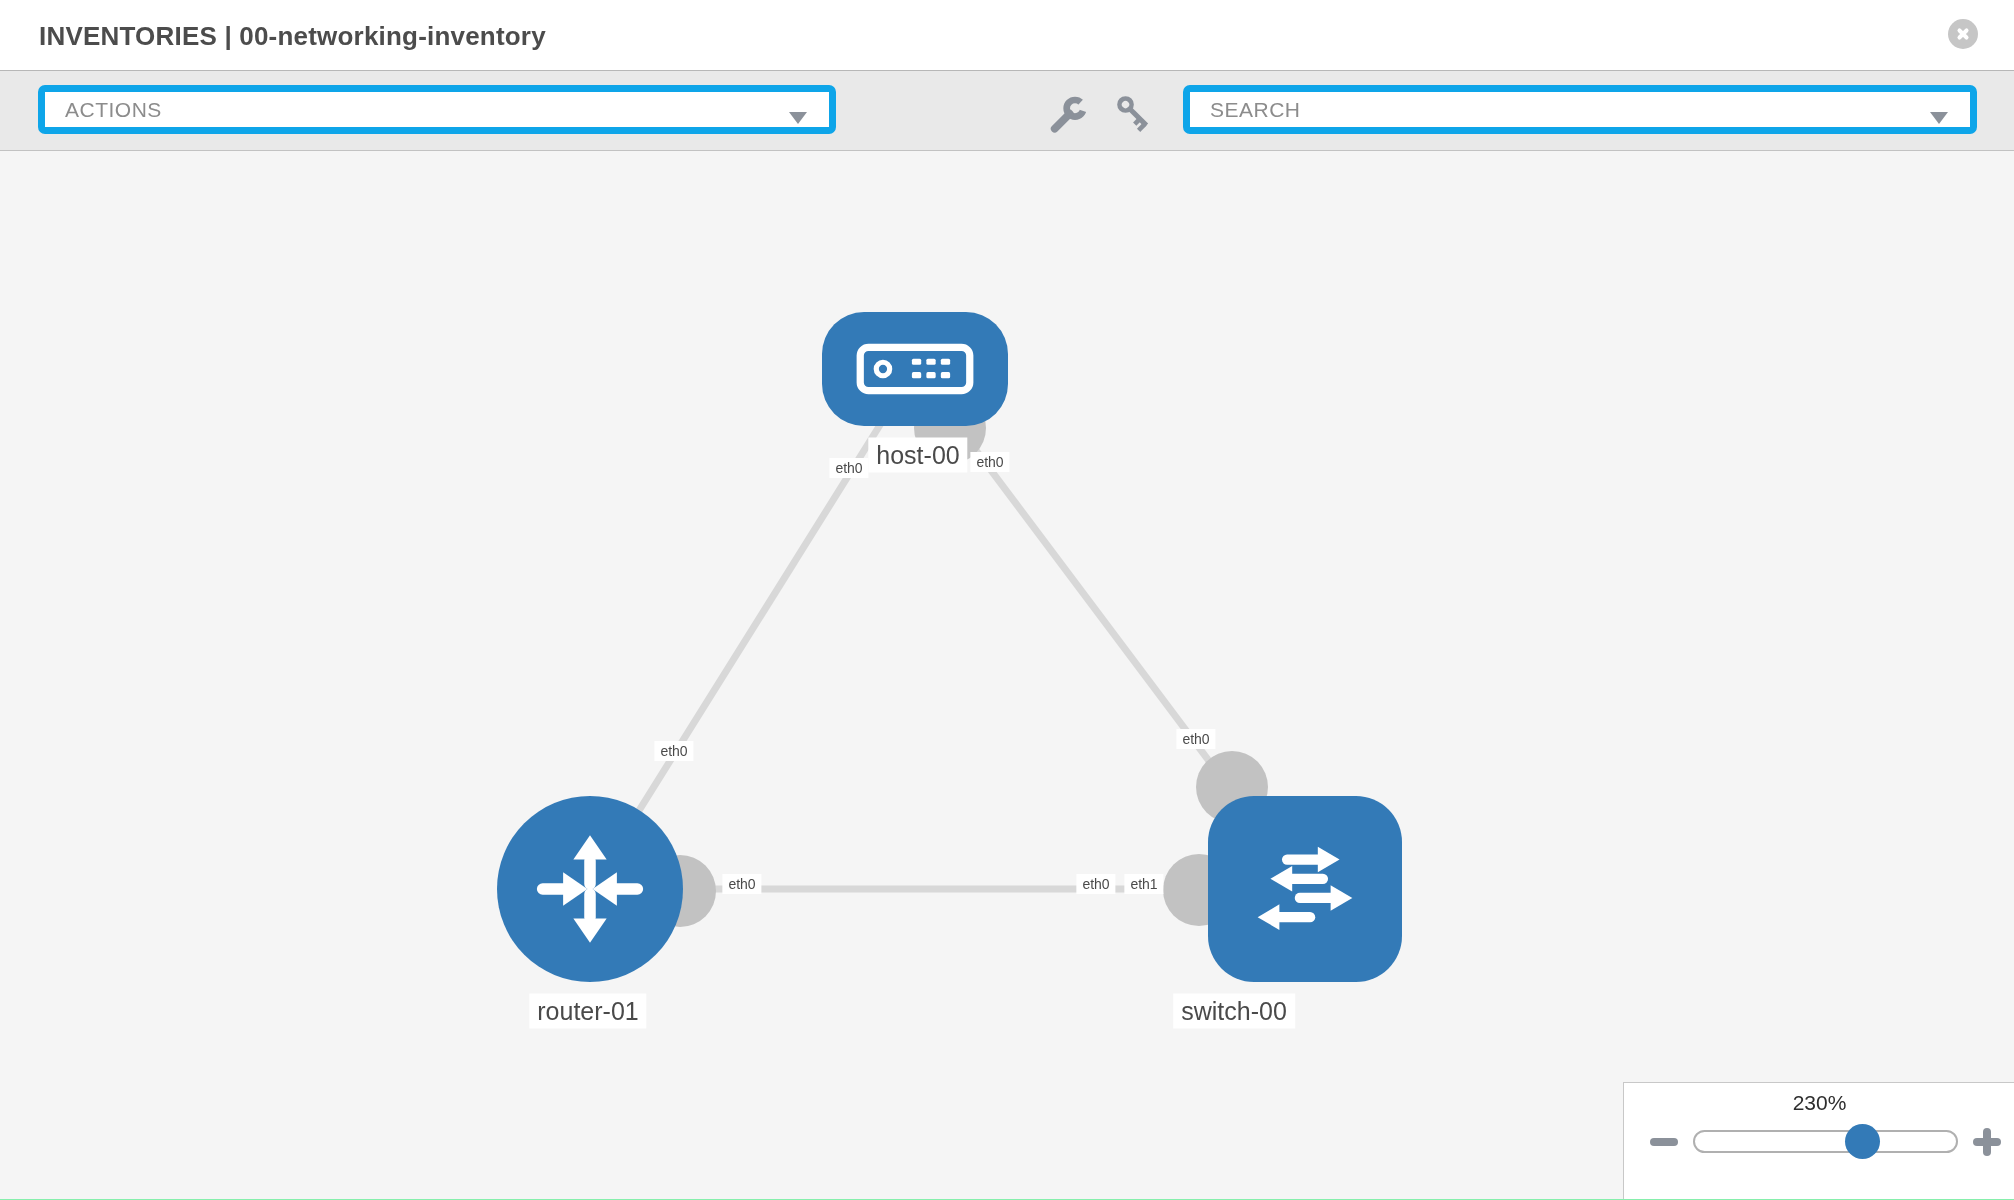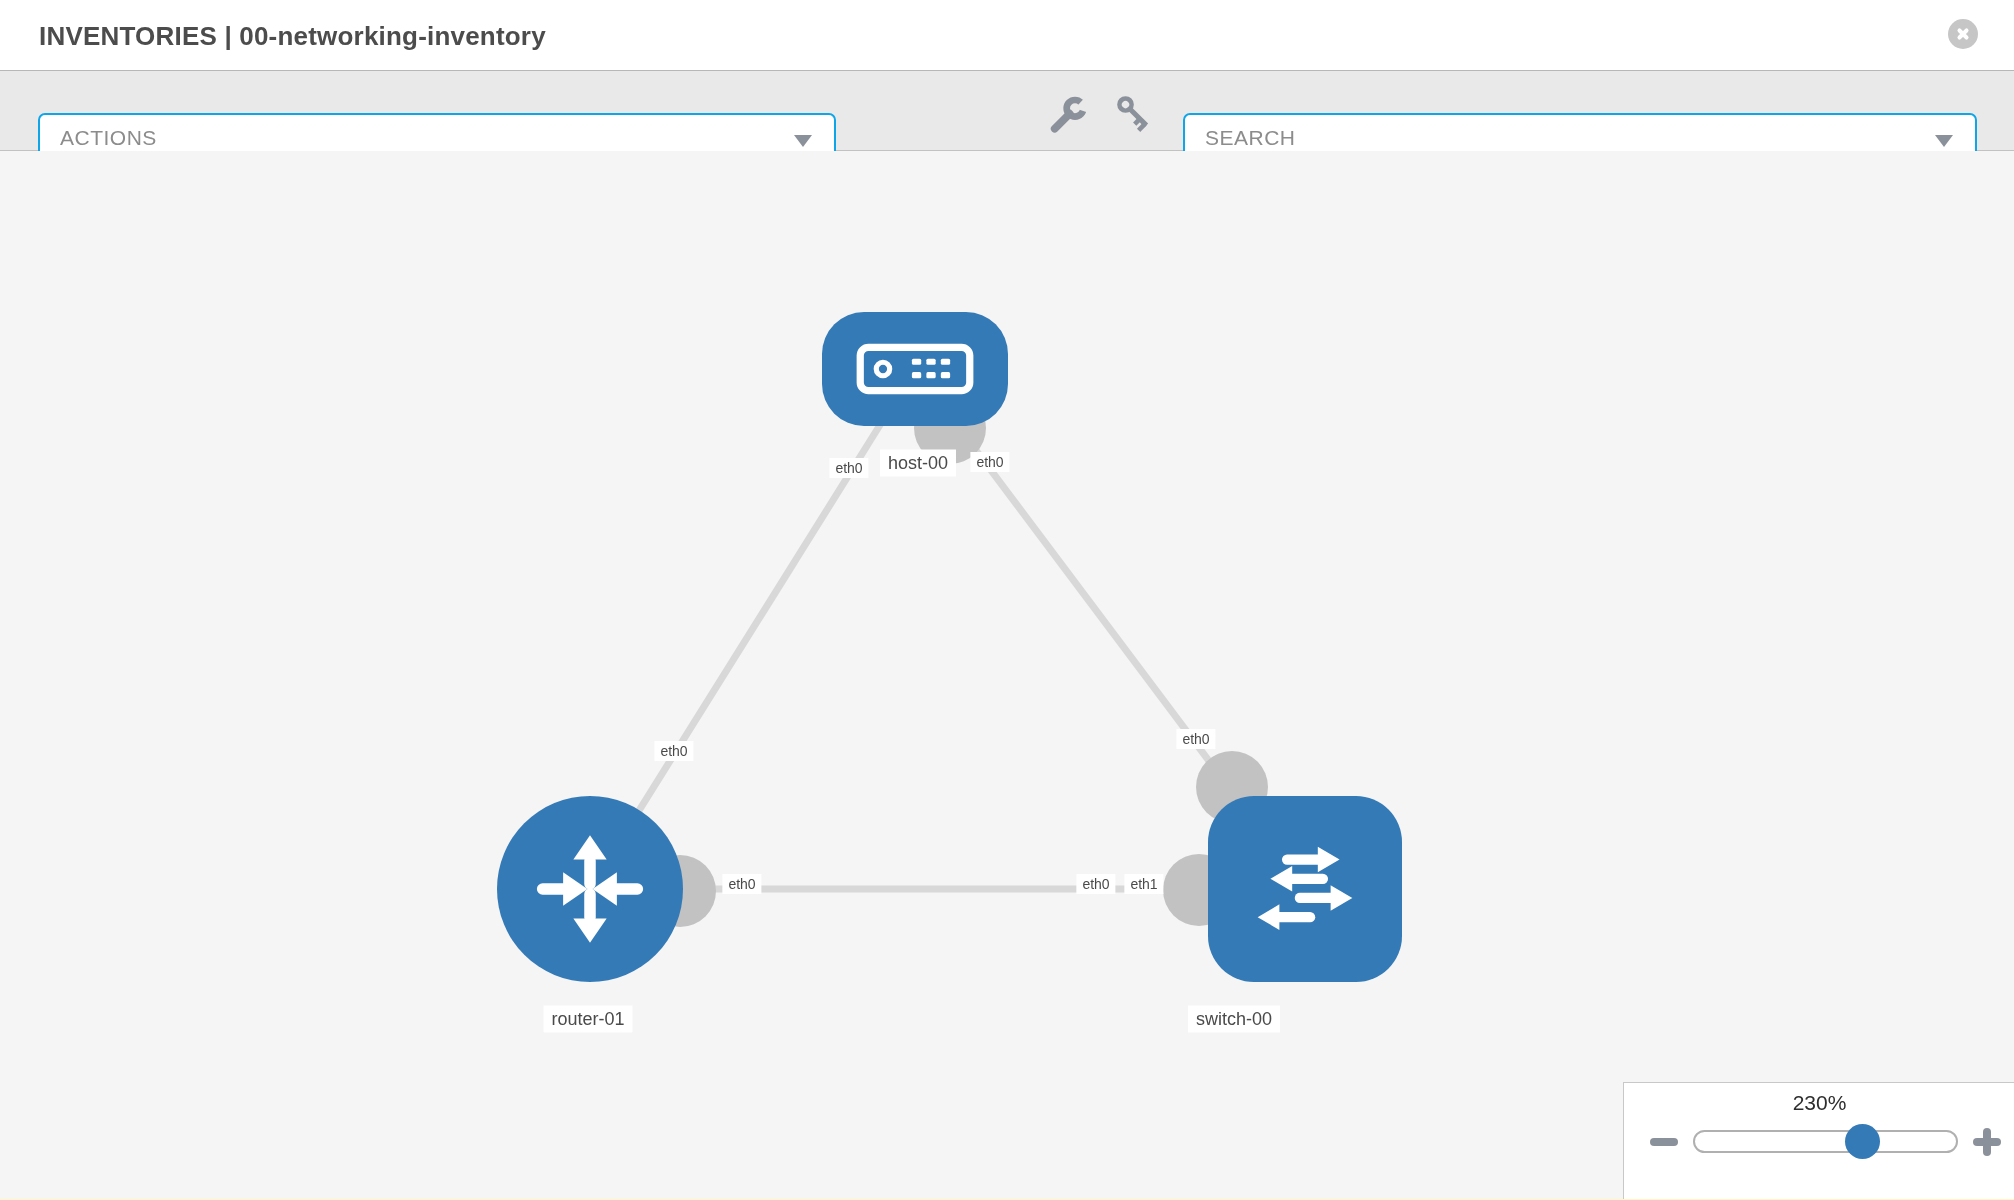--- a/index.html
+++ b/index.html
@@ -1,40 +1,40 @@
 <!DOCTYPE html>
 <html><head>
 <meta charset="utf-8">
 <style>
   * { margin:0; padding:0; box-sizing:border-box; }
   html,body { width:2014px; height:1200px; }
   body { font-family:"Liberation Sans", sans-serif; background:#fff; overflow:hidden; }
-  .app { position:relative; width:2014px; height:1200px; background:#fef9c3; }
+  .app { position:relative; width:2014px; height:1200px; background:#86efac; }
 
   
   .header { position:relative; height:71px; background:#fff; border-bottom:1px solid #b7b7b7; }
   .page-title { position:absolute; left:39px; top:21px; font-size:26px; font-weight:700; color:#4c4c4c; letter-spacing:0.2px; }
   .close-btn { position:absolute; right:36px; top:19px; width:30px; height:30px; border-radius:50%; background:#c6c6c6; cursor:pointer; }
   .close-btn .xb { position:absolute; left:8px; top:13px; width:14px; height:4px; background:#fff; border-radius:2px; }
   .close-btn .xb.r1 { transform:rotate(45deg); }
   .close-btn .xb.r2 { transform:rotate(-45deg); }
 
   
   .toolbar { position:relative; height:80px; background:#e9e9e9; border-bottom:1px solid #c2c2c2; }
-  .combo { position:absolute; top:14px; height:49px; background:#fff; border:2px solid #0ea5e9; border-radius:7px; display:flex; align-items:center; cursor:pointer;margin-top:28px; }
+  .combo { position:absolute; top:14px; height:49px; background:#fff; border:7px solid #0ea5e9; border-radius:7px; display:flex; align-items:center; cursor:pointer; }
   .combo-label { font-size:21px; color:#8c8c8c; letter-spacing:0.5px; padding-left:20px; }
   .combo-caret { position:absolute; right:22px; top:20px; width:0; height:0; border-left:9px solid transparent; border-right:9px solid transparent; border-top:12px solid #8b919a; }
   .tool-ic { position:absolute; top:20px; width:44px; height:44px; display:flex; align-items:center; justify-content:center; cursor:pointer; }
 
   
   .canvas { position:relative; height:1048px; background:#f5f5f5; overflow:hidden; }
   .edges { position:absolute; left:0; top:0; }
   .node { position:absolute; background:#337ab7; display:flex; align-items:center; justify-content:center; cursor:pointer; }
   .nlabel { position:absolute; transform:translate(-50%,-50%); background:#ffffff; color:#4a4a4a; white-space:nowrap; }
-  .nodename { font-size:18px; padding:3px 8px;margin-top:8px; }
+  .nodename { font-size:25px; padding:3px 8px; }
   .ifname { font-size:14px; padding:2px 6px; }
 
   
   .zoom-panel { position:absolute; left:1623px; top:931px; width:400px; height:140px; background:#fff; border:1px solid #c8c8c8; }
   .zoom-level { position:absolute; left:0; top:8px; width:391px; text-align:center; font-size:21px; color:#2e2e2e; }
   .zoom-minus { position:absolute; left:26px; top:55px; width:28px; height:8px; background:#8b919a; border-radius:4px; cursor:pointer; }
   .zoom-track { position:absolute; left:69px; top:47px; width:265px; height:23px; background:#fff; border:2px solid #b0b0b0; border-radius:12px; cursor:pointer; }
   .zoom-handle { position:absolute; left:221px; top:41px; width:35px; height:35px; border-radius:50%; background:#337ab7; cursor:pointer; }
   .zoom-plus { position:absolute; left:349px; top:45px; width:28px; height:28px; cursor:pointer; }
   .zoom-plus .h { position:absolute; left:0; top:10px; width:28px; height:8px; background:#8b919a; border-radius:4px; }

